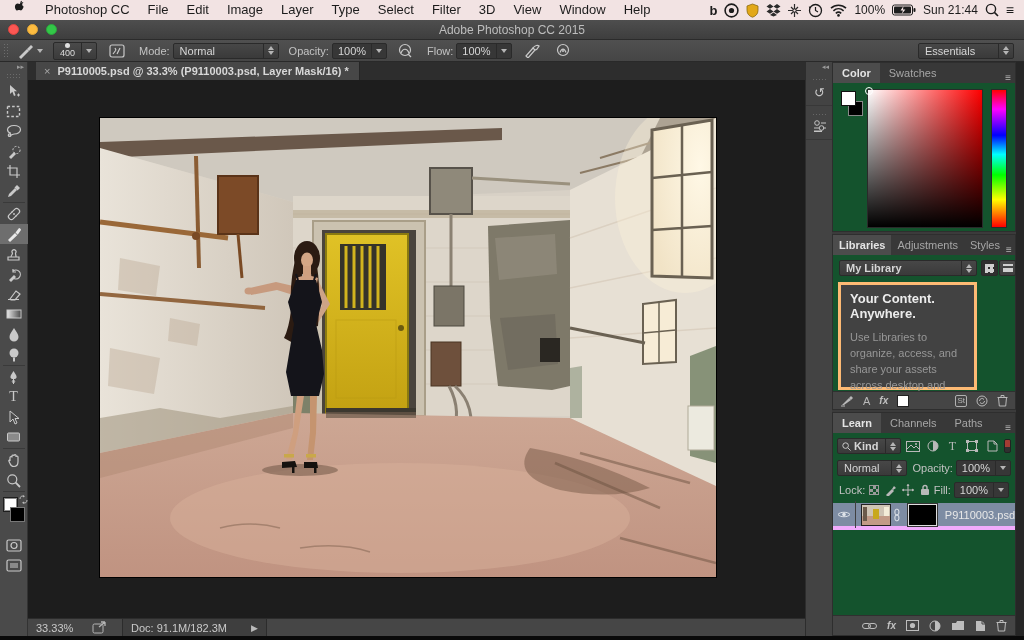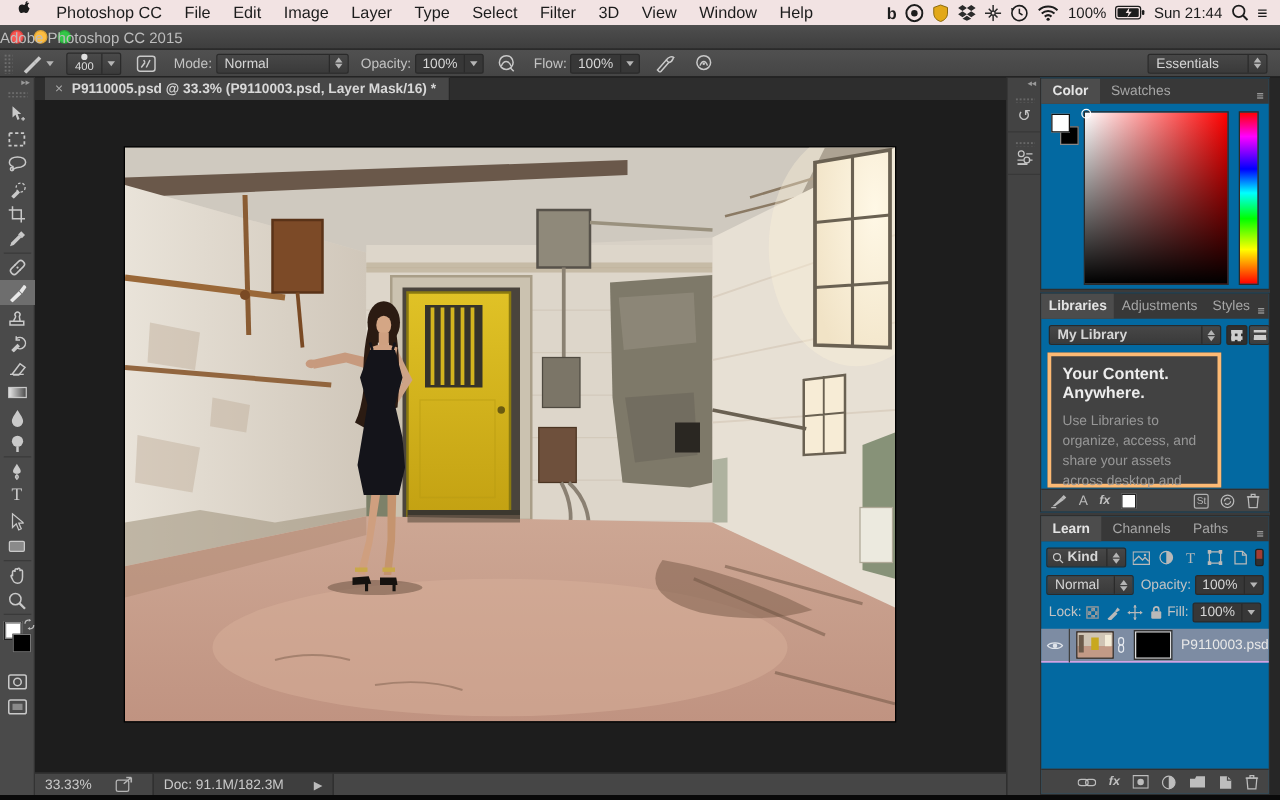--- a/index.html
+++ b/index.html
@@ -12,21 +12,21 @@
   #menubar .mitem{padding:0 9px;line-height:20px;white-space:nowrap}
   #menubar .app{font-weight:normal}
   #mstatus{margin-left:auto;display:flex;align-items:center;gap:7px;padding-right:10px}
   #mstatus .sicon{display:flex;align-items:center;justify-content:center;height:20px}
   #mstatus .stext{font-size:12px;color:#1c1c1c}
   
   #titlebar{position:absolute;left:0;top:20px;width:1024px;height:20px;
     background:linear-gradient(#4e4e4e,#3e3e3e);border-bottom:1px solid #2b2b2b;
     display:flex;align-items:center}
   .tl{width:11px;height:11px;border-radius:50%;margin-left:8px}
-  #wtitle{position:absolute;left:0;right:0;text-align:left;font-size:12px;color:#bdbdbd}
+  #wtitle{position:absolute;left:0;right:0;text-align:center;font-size:12px;color:#bdbdbd}
   #optionsbar{position:absolute;left:0;top:40px;width:1024px;height:22px;
     background:linear-gradient(#505050,#454545);border-bottom:1px solid #292929;
     display:flex;align-items:center;font-size:11px;color:#cfcfcf}
   .grip{width:7px;height:16px;margin:0 3px;
     background-image:radial-gradient(#6e6e6e 1px,transparent 1px);background-size:3px 3px}
   .obtn{display:flex;align-items:center;gap:2px;padding:0 4px;height:18px}
   .dd{display:flex;align-items:center;height:16px;background:linear-gradient(#474747,#3a3a3a);
     border:1px solid #2a2a2a;border-radius:2px;color:#d6d6d6;font-size:11px}
   .dd .ddlabel{padding:0 6px;flex:1;white-space:nowrap}
   .spin{display:flex;flex-direction:column;gap:1px;padding:0 4px;border-left:1px solid #2a2a2a;height:100%;justify-content:center}
@@ -68,21 +68,21 @@
   #statusbar .zoomval{margin-left:8px;width:56px}
   #docinfo{display:flex;align-items:center;background:#3e3e3e;height:18px;border-left:1px solid #2c2c2c;border-right:1px solid #2c2c2c;padding:0 8px;gap:24px}
   
   #collcol{position:absolute;left:805px;top:62px;width:27px;height:574px;background:#434343;border-left:1px solid #2d2d2d}
   #collcol .chead{font-size:7px;color:#9a9a9a;text-align:right;padding:1px 3px}
   .collbtn{width:27px;height:34px;display:flex;flex-direction:column;align-items:center;justify-content:center;border-bottom:1px solid #383838}
   .collbtn .cgrip{width:16px;height:4px;margin-bottom:3px;
     background-image:radial-gradient(#676767 1px,transparent 1px);background-size:3px 3px}
   
   #dock{position:absolute;left:832px;top:62px;width:184px;height:574px;background:#3b3b3b}
-  .pgroup{position:absolute;left:0;width:184px;background:#0369a1;border:1px solid #2e2e2e}
+  .pgroup{position:absolute;left:0;width:184px;background:#14532d;border:1px solid #2e2e2e}
   .ptabs{height:20px;background:#383838;display:flex;align-items:flex-end;font-size:11px;color:#a6a6a6}
   .ptab{padding:3px 9px 3px;height:20px;display:flex;align-items:center}
   .ptab.on{background:#4c4c4c;color:#e4e4e4;font-weight:bold}
   .pmenu{margin-left:auto;color:#b5b5b5;font-size:10px;padding-right:5px;letter-spacing:-1px}
   
   #satsq{position:absolute;left:34px;top:26px;width:116px;height:139px;
     background:linear-gradient(to bottom,rgba(0,0,0,0),#000),linear-gradient(to right,#fff,#f00);
     border:1px solid #2a2a2a}
   #satcur{position:absolute;left:-3px;top:-3px;width:8px;height:8px;border:1.5px solid #fff;border-radius:50%}
   #huebar{position:absolute;left:158px;top:26px;width:16px;height:139px;border:1px solid #2a2a2a;
@@ -112,21 +112,21 @@
   
   .lrow{position:absolute;left:0;width:182px;display:flex;align-items:center;font-size:11px;color:#cfcfcf}
   #kindrow .icn{display:flex;align-items:center;justify-content:center;width:19px;height:16px}
   .switch{width:8px;height:14px;background:#303030;border:1px solid #222;border-radius:2px;overflow:hidden}
   .switch::before{content:"";display:block;width:100%;height:7px;background:#a33c33}
   .lockicon{display:flex;align-items:center;justify-content:center;width:17px;height:15px}
   .checker{width:10px;height:10px;border:1px solid #9a9a9a;
     background-image:linear-gradient(45deg,#9a9a9a 25%,transparent 25%,transparent 75%,#9a9a9a 75%),
     linear-gradient(45deg,#9a9a9a 25%,transparent 25%,transparent 75%,#9a9a9a 75%);
     background-size:6px 6px;background-position:0 0,3px 3px}
-  .layerrow{position:absolute;left:0;width:182px;height:27px;display:flex;align-items:center;background:#4c4c4c;border-bottom:1px solid #f0abfc}
+  .layerrow{position:absolute;left:0;width:182px;height:27px;display:flex;align-items:center;background:#4c4c4c;border-bottom:4px solid #f0abfc}
   .layerrow.sel{background:#7d8ca3}
   .eyecell{width:24px;height:27px;display:flex;align-items:center;justify-content:center;border-right:1px solid #404040}
   .thumb{width:30px;height:22px;border:1px solid #222;margin-left:5px;overflow:hidden;position:relative;background:#b89888}
   .maskthumb{width:30px;height:22px;background:#000;border:1px solid #ddd;outline:1px solid #333;margin-left:7px}
   .lname{margin-left:8px;font-size:11px;color:#e8e8e8}
   .chainlink{margin-left:2px}
   #layfoot{position:absolute;left:0;bottom:0;width:182px;height:20px;background:#454545;border-top:1px solid #303030;
     display:flex;align-items:center;justify-content:flex-end;gap:10px;padding:0 8px;color:#bdbdbd;font-size:11px}
   
   #redge{position:absolute;left:1016px;top:62px;width:8px;height:574px;background:#262626}

